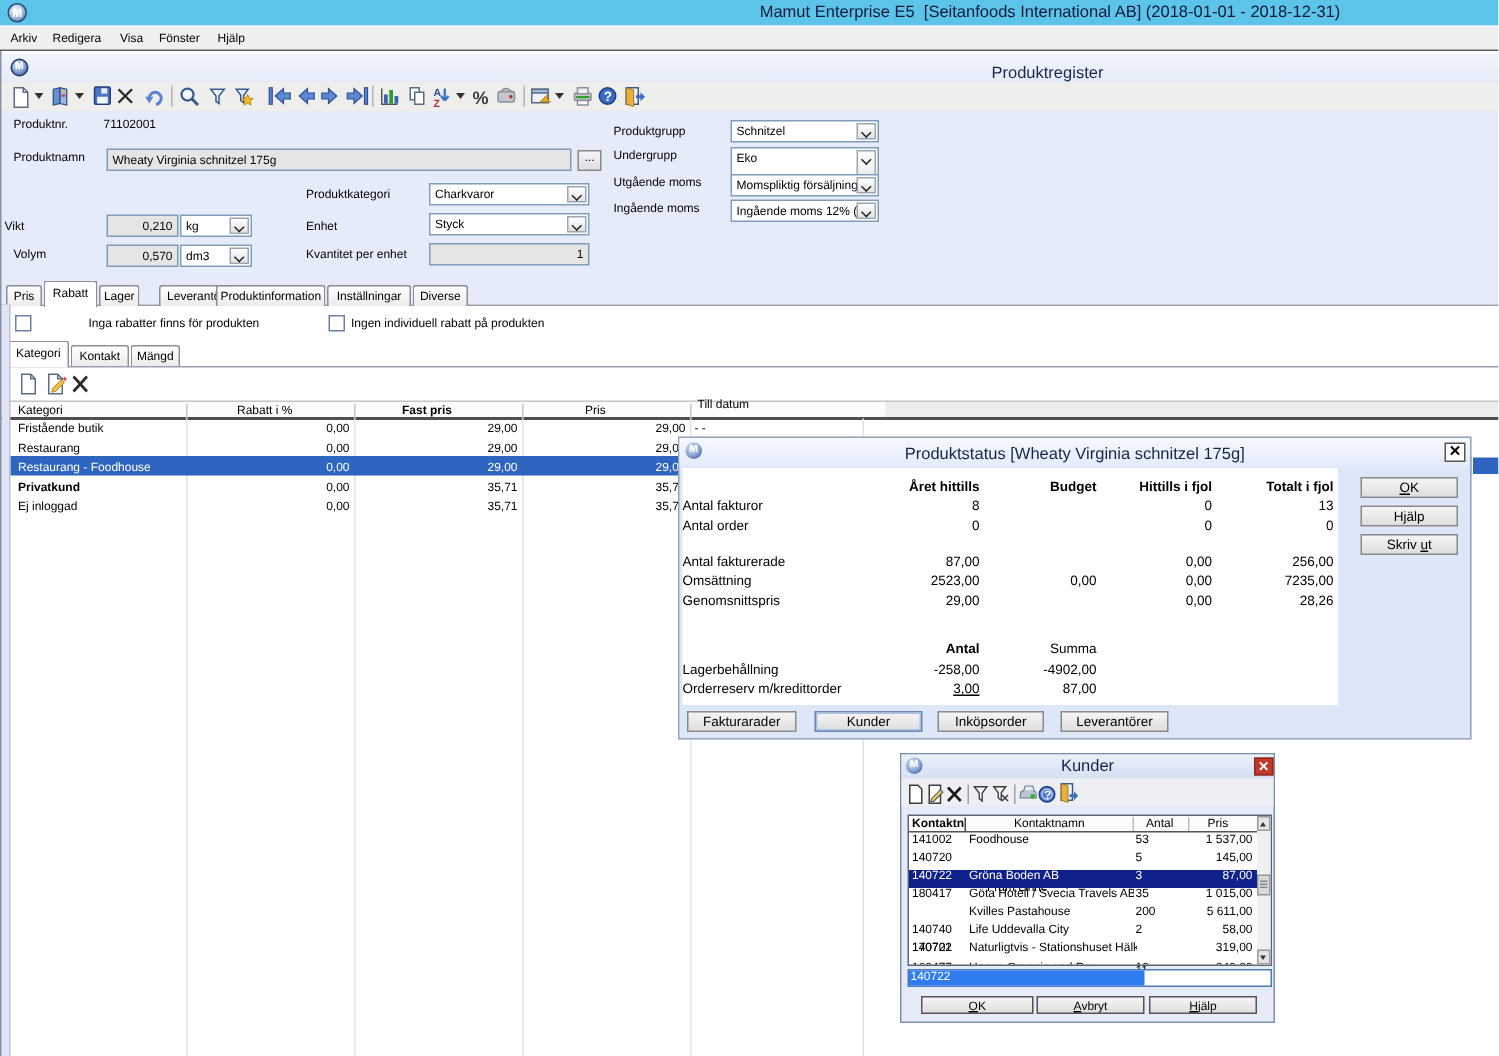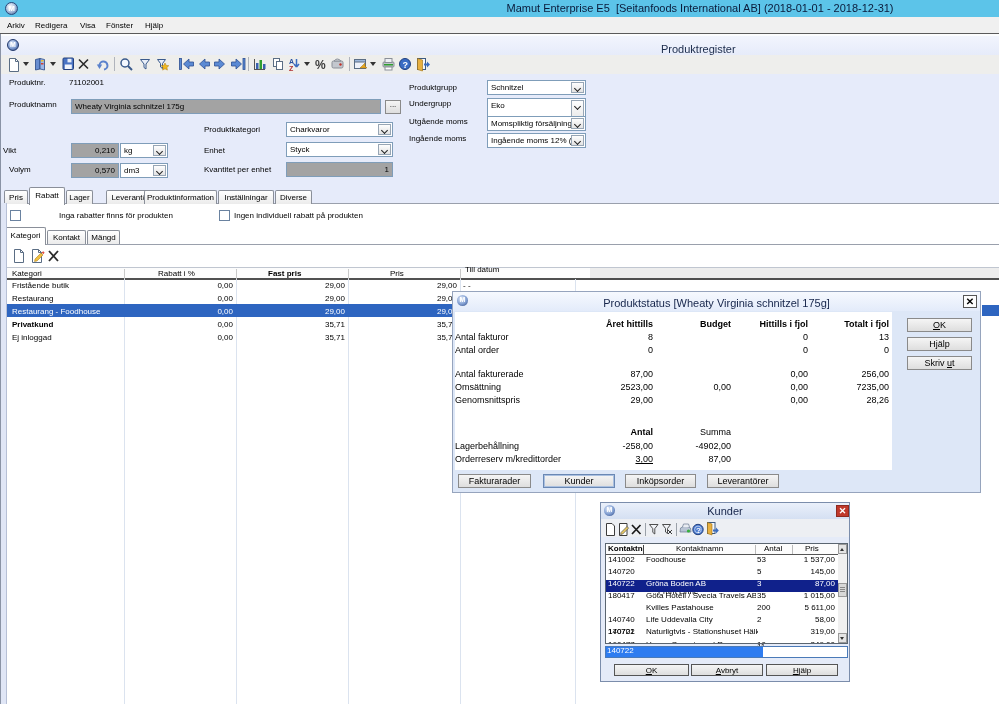--- a/index.html
+++ b/index.html
@@ -1,19 +1,19 @@
 <!DOCTYPE html>
 <html><head>
 <meta charset="utf-8">
 <style>
 html,body{margin:0;padding:0;}
 body{width:999px;height:704px;overflow:hidden;font-family:"Liberation Sans",sans-serif;font-size:8px;color:#000;position:relative;background:#fff;}
 .abs{position:absolute;}
 .lbl{position:absolute;white-space:nowrap;line-height:10px;}
-.tb{position:absolute;background:#a3a3a3;border:1px solid #7f9db9;box-sizing:border-box;line-height:12px;padding:1px 3px;white-space:nowrap;overflow:hidden;}
+.tb{position:absolute;background:#e5e5e5;border:1px solid #7f9db9;box-sizing:border-box;line-height:12px;padding:1px 3px;white-space:nowrap;overflow:hidden;}
 .num{text-align:right;}
 .combo{position:absolute;background:#fff;border:1px solid #7f9db9;box-sizing:border-box;white-space:nowrap;overflow:hidden;}
 .combo .tx{position:absolute;left:3px;top:2px;line-height:10px;}
 .dd{position:absolute;right:1px;top:1px;bottom:1px;width:13px;background:linear-gradient(#fefefe,#e3e3e3);border:1px solid #98a6b5;box-sizing:border-box;}
 .dd:after{content:"";position:absolute;left:3px;top:2.5px;width:4px;height:4px;border-right:1.2px solid #222;border-bottom:1.2px solid #222;transform:rotate(45deg);}
 .btn{position:absolute;background:linear-gradient(#f5f5f5,#dedede);border:1px solid #8a8a8a;box-sizing:border-box;text-align:center;line-height:12px;}
 .tab{position:absolute;background:linear-gradient(#ffffff,#ebebeb);border:1px solid #8a8f99;border-bottom:none;border-radius:2px 2px 0 0;box-sizing:border-box;text-align:center;line-height:14px;}
 .tab.on{background:#fff;line-height:16px;z-index:5;}
 .cb{position:absolute;width:11px;height:11px;background:#fff;border:1px solid #6a82a0;box-sizing:border-box;}
 .gline{position:absolute;width:1px;background:#dbe3ef;}

